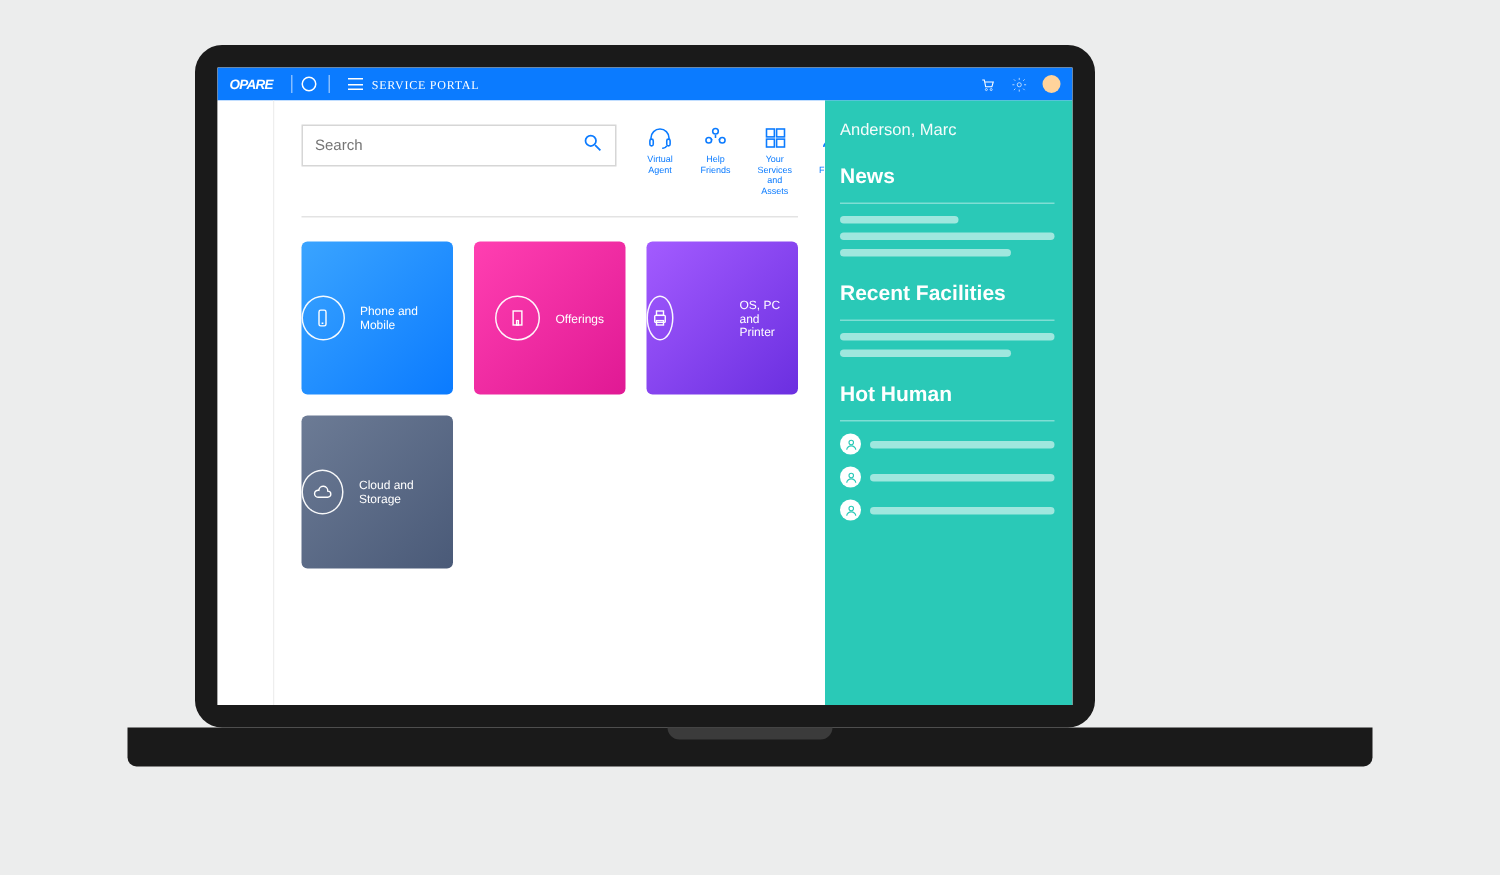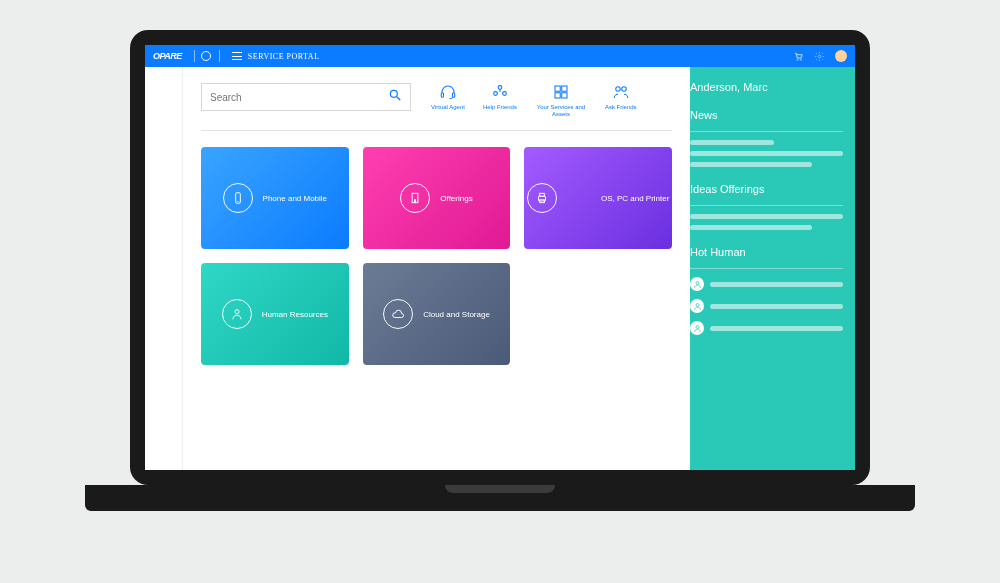--- a/index.html
+++ b/index.html
@@ -1,20 +1,20 @@
 <!DOCTYPE html>
 <html><head>
 <meta charset="utf-8">
 <style>
   * { margin:0; padding:0; box-sizing:border-box; font-family: Arial, Helvetica, sans-serif; }
   body { background:#eceded; width:1000px; height:583px; overflow:hidden; }
 
   
   .laptop-wrap { position:absolute; left:130px; top:30px; width:740px; }
-  .laptop-screen { width:740px; height:455px; background:#1a1a1a; border-radius:18px; padding:15px; }
+  .laptop-screen { width:600px; height:455px; background:#1a1a1a; border-radius:18px; padding:15px; }
   .screen-inner { width:100%; height:100%; background:#fff; overflow:hidden; display:flex; flex-direction:column; }
   .laptop-base { width:830px; height:26px; background:#1a1a1a; margin-left:-45px; border-radius:0 0 6px 6px; position:relative; }
   .laptop-notch { position:absolute; left:50%; transform:translateX(-50%); top:0; width:110px; height:8px; background:#3b3b3b; border-radius:0 0 10px 10px; }
 
   
   .topbar { height:22px; background:#0b7bff; display:flex; align-items:center; color:#fff; font-size:8px; padding:0 8px; }
   .topbar .brand { font-weight:bold; font-style:italic; letter-spacing:-0.5px; font-size:9px; margin-right:6px; }
   .topbar .vdiv { width:1px; height:12px; background:rgba(255,255,255,0.5); margin:0 6px; }
   .topbar .globe { width:10px; height:10px; border:1px solid #fff; border-radius:50%; position:relative; margin-right:2px; }
   .topbar .burger { width:10px; height:8px; margin:0 6px; position:relative; }
@@ -25,21 +25,21 @@
   .topbar .title { font-size:8px; letter-spacing:0.5px;font-family:Liberation Serif, serif; }
   .topbar .spacer { flex:1; }
   .topbar .ticon { margin-left:10px; display:flex; align-items:center; }
   .cart svg, .gear svg { width:11px; height:11px; stroke:#fff; fill:none; }
   .avatar-top { width:12px; height:12px; border-radius:50%; background:#ffd39b; margin-left:10px; }
 
   
   .body-row { flex:1; display:flex; min-height:0; }
   .left-rail { width:38px; background:#fff; border-right:1px solid #eee; }
   .main { flex:1; background:#fff; padding:16px 18px 10px 18px; overflow:hidden; }
-  .sidebar { width:165px; background:#2ac9b7; color:#fff; padding:14px 12px 12px 0; font-size:9px; }
+  .sidebar { width:165px; background:#2ac9b7; color:#fff; padding:14px 12px 12px 10px; font-size:9px; }
 
   
   .toprow { display:flex; align-items:flex-start; gap:14px; }
   .search { flex:0 0 210px; height:28px; border:1px solid #d6d6d6; display:flex; align-items:center; padding:0 8px; }
   .search input { border:none; outline:none; flex:1; font-size:10px; color:#666; background:transparent; }
   .search .sicon svg { width:14px; height:14px; stroke:#0b7bff; fill:none; stroke-width:2; }
 
   .quicklinks { flex:1; display:flex; justify-content:flex-start; gap:18px; padding-left:6px; }
   .ql { display:flex; flex-direction:column; align-items:center; gap:3px; color:#0b7bff; font-size:6px; line-height:7px; text-align:center; max-width:52px; cursor:pointer; }
   .ql .qicon { width:18px; height:18px; display:flex; align-items:center; justify-content:center; }
@@ -55,21 +55,21 @@
 
   .t-blue   { background:linear-gradient(135deg,#3aa4ff 0%,#0b7bff 100%); }
   .t-pink   { background:linear-gradient(135deg,#ff3fb1 0%,#e01994 100%); }
   .t-green  { background:linear-gradient(135deg,#8ce24a 0%,#55c92b 100%); }
   .t-purple { background:linear-gradient(135deg,#a35bff 0%,#6b2fe0 100%);gap:44px; }
   .t-teal   { background:linear-gradient(135deg,#2fd7c6 0%,#12b8a6 100%); }
   .t-slate  { background:linear-gradient(135deg,#6c7b95 0%,#4a5a78 100%); }
 
   
   .sb-name { font-size:11px; margin-bottom:16px; opacity:0.95; }
-  .sb-sec-title { font-size:11px; font-weight:normal; margin-bottom:6px; }
+  .sb-sec-title { font-size:14px; font-weight:bold; margin-bottom:6px; }
   .sb-divider { height:1px; background:rgba(255,255,255,0.4); margin:10px 0 8px 0; }
   .ph-line { height:5px; border-radius:3px; background:rgba(255,255,255,0.55); margin-bottom:6px; }
   .ph-line.short { width:55%; }
   .ph-line.med { width:80%; }
   .ph-line.long { width:100%; }
 
   .idea-row { display:flex; align-items:center; gap:6px; margin-bottom:8px; }
   .idea-av { width:14px; height:14px; border-radius:50%; background:#fff; display:flex; align-items:center; justify-content:center; flex:0 0 14px; }
   .idea-av svg { width:9px; height:9px; stroke:#2ac9b7; fill:none; stroke-width:2; }
   .idea-bar { flex:1; height:5px; border-radius:3px; background:rgba(255,255,255,0.55); }
@@ -197,29 +197,20 @@
             <div class="tile t-purple">
               <span class="ticon-ring">
                 <svg viewBox="0 0 24 24">
                     <rect x="6" y="9" width="12" height="8" rx="1"></rect>
                     <rect x="8" y="4" width="8" height="5"></rect>
                     <rect x="8" y="15" width="8" height="5"></rect>
                   </svg>
               </span>
               <span>OS, PC and Printer</span>
             </div>
-            <div class="tile t-teal">
-              <span class="ticon-ring">
-                <svg viewBox="0 0 24 24">
-                    <circle cx="12" cy="8" r="3.5"></circle>
-                    <path d="M5 21c0-4 3-7 7-7s7 3 7 7"></path>
-                  </svg>
-              </span>
-              <span>Human Resources</span>
-            </div>
             <div class="tile t-slate">
               <span class="ticon-ring">
                 <svg viewBox="0 0 24 24">
                     <path d="M7 18a4 4 0 1 1 .8-7.9A5 5 0 0 1 18 11a3.5 3.5 0 0 1 0 7H7z"></path>
                   </svg>
               </span>
               <span>Cloud and Storage</span>
             </div>
           </div>
         </div>
@@ -227,21 +218,21 @@
         <div class="sidebar">
           <div class="sb-name">Anderson, Marc</div>
 
           <div class="sb-sec-title">News</div>
           <div class="sb-divider"></div>
           <div class="ph-line short"></div>
           <div class="ph-line long"></div>
           <div class="ph-line med"></div>
 
           <div style="height:10px"></div>
-          <div class="sb-sec-title">Ideas Offerings</div>
+          <div class="sb-sec-title">Recent Facilities</div>
           <div class="sb-divider"></div>
           <div class="ph-line long"></div>
           <div class="ph-line med"></div>
 
           <div style="height:10px"></div>
           <div class="sb-sec-title">Hot Human</div>
           <div class="sb-divider"></div>
           <div class="idea-row">
             <span class="idea-av">
                 <svg viewBox="0 0 24 24">

